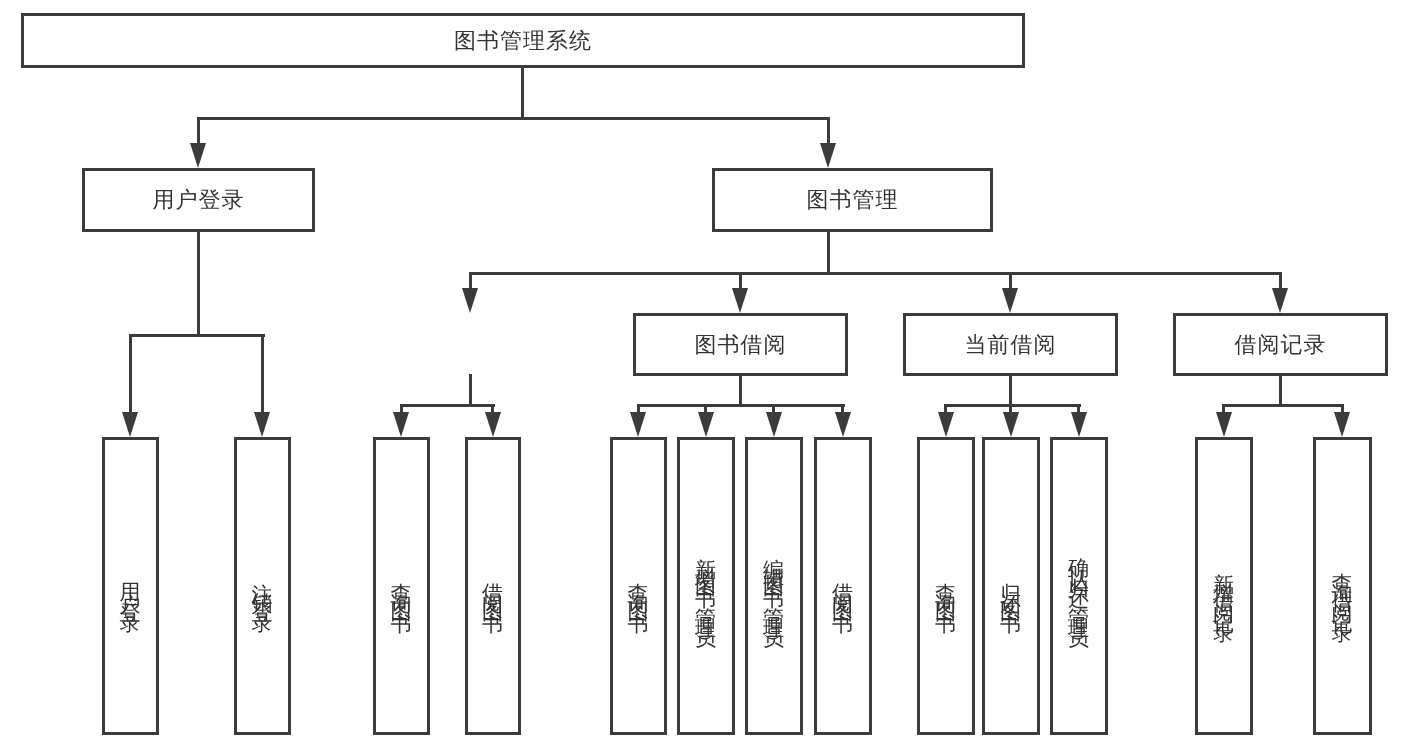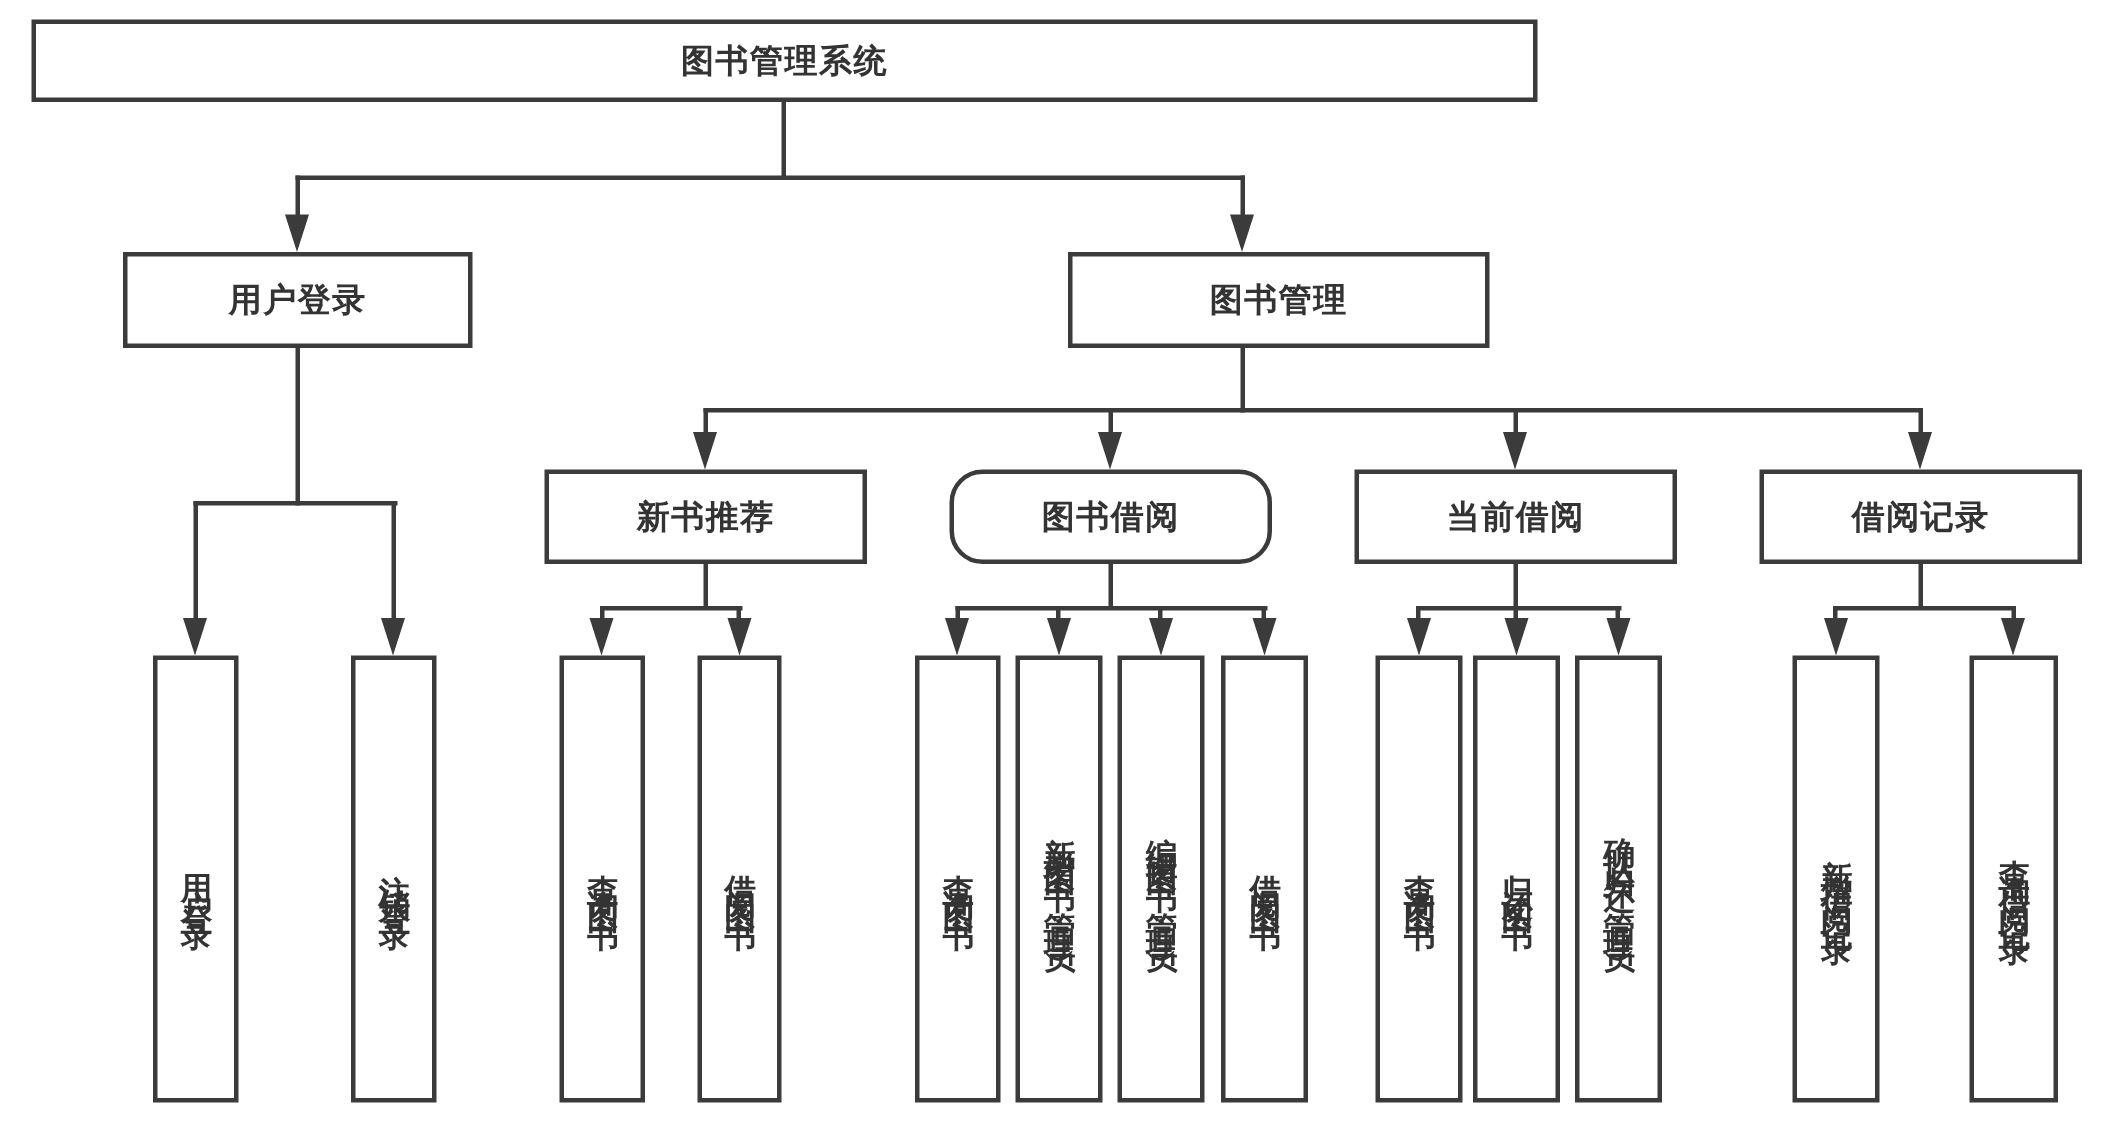--- a/index.html
+++ b/index.html
@@ -22,21 +22,20 @@
   }
   .box, .vbox {
     position: absolute;
     box-sizing: border-box;
     border: 3px solid var(--line);
     background: #ffffff;
     display: flex;
     align-items: center;
     justify-content: center;
     z-index: 2;
-    font-weight: bold;
   }
   .box span {
     font-size: 22px;
     color: var(--text);
     letter-spacing: 1px;
     white-space: nowrap;
   }
   .vbox span {
     writing-mode: vertical-rl;
     text-orientation: mixed;
@@ -105,24 +104,21 @@
   <div class="hline" style="left:469px; top:272px; width:813px;"></div>
   <div class="vline" style="left:469px; top:272px; height:19px;"></div>
   <div class="arrow" style="left:462px; top:288px;"></div>
   <div class="vline" style="left:739px; top:272px; height:19px;"></div>
   <div class="arrow" style="left:732px; top:288px;"></div>
   <div class="vline" style="left:1009px; top:272px; height:19px;"></div>
   <div class="arrow" style="left:1002px; top:288px;"></div>
   <div class="vline" style="left:1279px; top:272px; height:19px;"></div>
   <div class="arrow" style="left:1272px; top:288px;"></div>
 
-  <div class="box" style="left:363px; top:313px; width:215px; height:63px;">
-    <span>新书推荐</span>
-  </div>
-  <div class="box" style="left:633px; top:313px; width:215px; height:63px;border-radius:22px;">
+  <div class="box" style="left:633px; top:313px; width:215px; height:63px;">
     <span>图书借阅</span>
   </div>
   <div class="box" style="left:903px; top:313px; width:215px; height:63px;">
     <span>当前借阅</span>
   </div>
   <div class="box" style="left:1173px; top:313px; width:215px; height:63px;">
     <span>借阅记录</span>
   </div>
 
   <div class="vline" style="left:469px; top:374px; height:32px;"></div>

